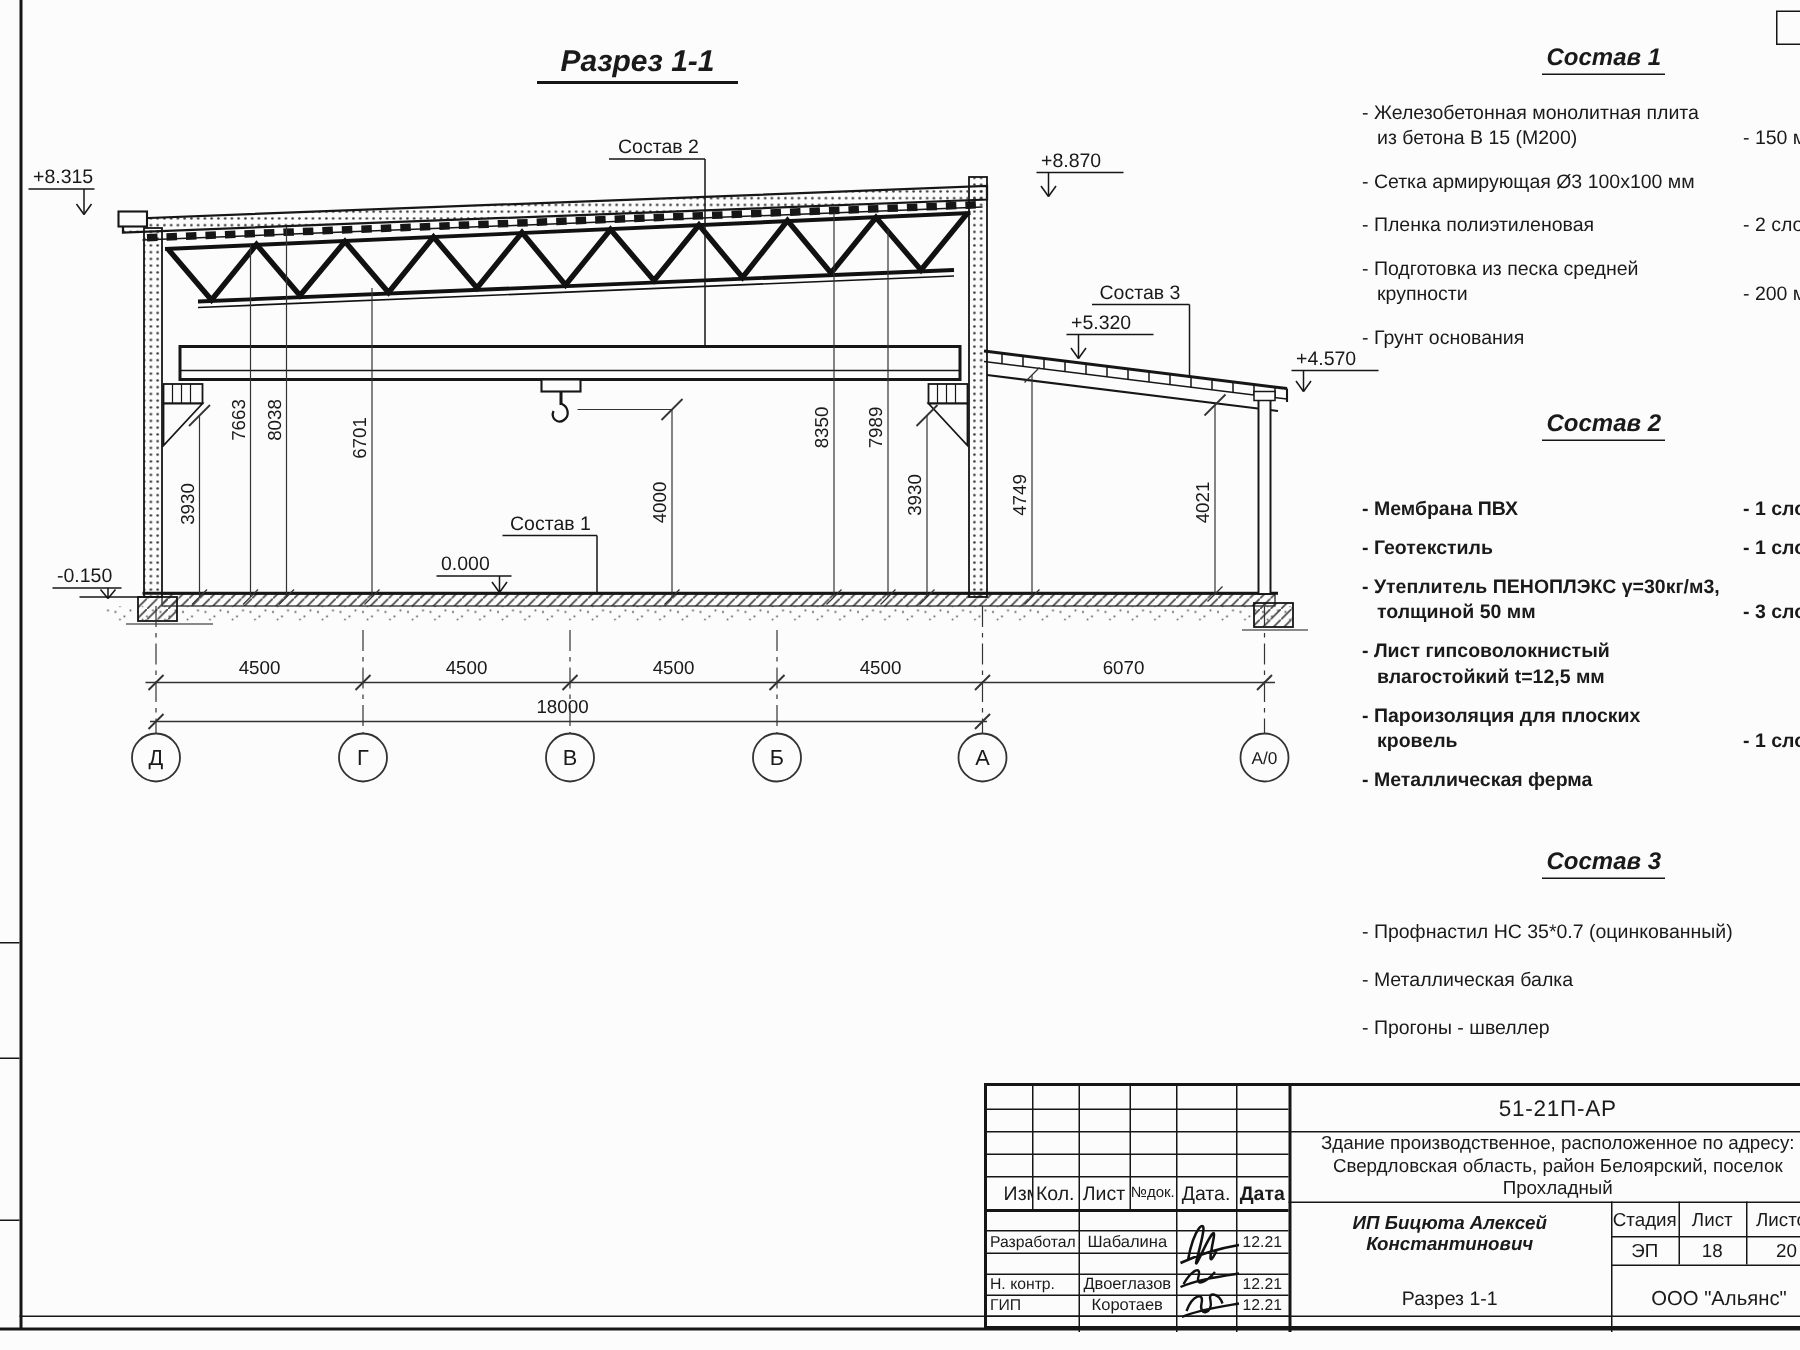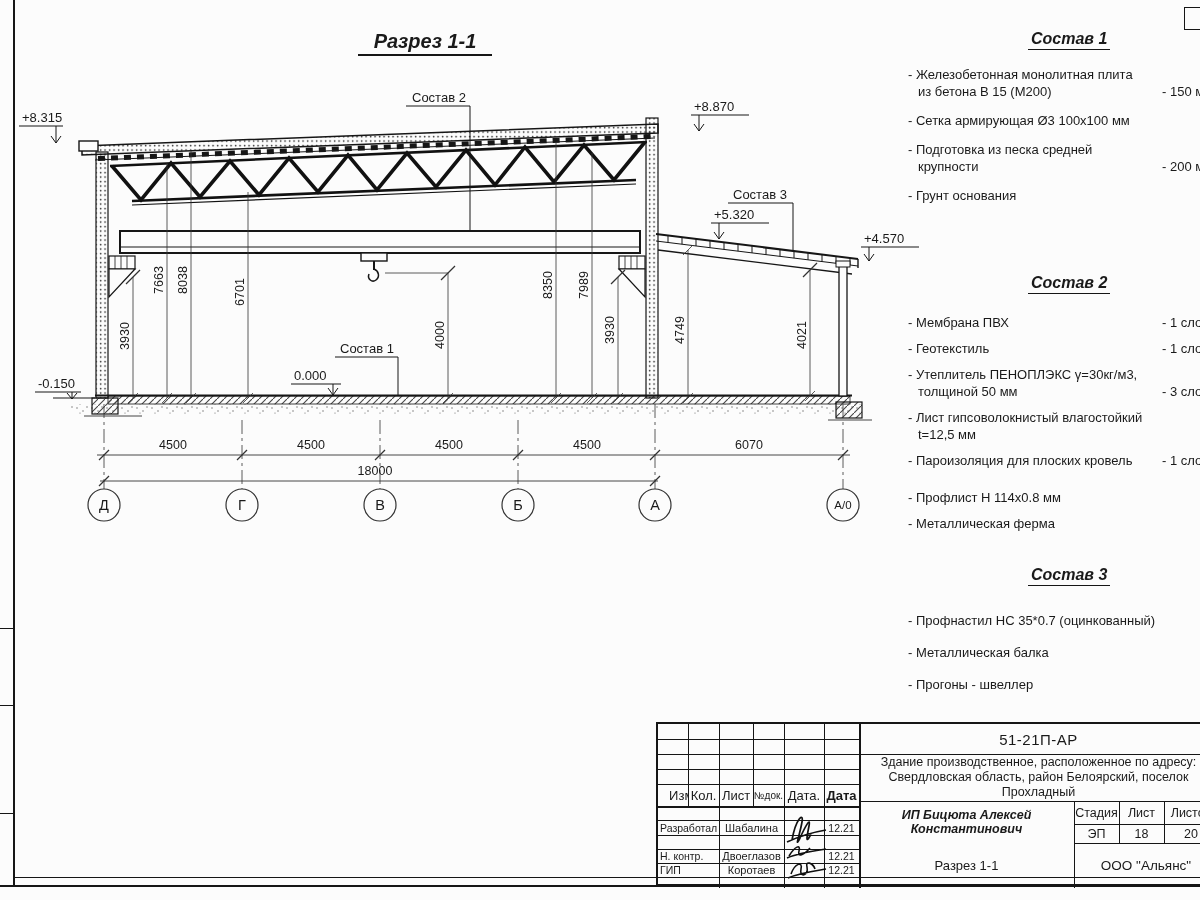--- a/index.html
+++ b/index.html
@@ -325,53 +325,54 @@
     <span class="ctitle">Состав 1</span>
     <div class="citems">
       <div class="citem">
           <span class="ctext">- Железобетонная  монолитная плита из бетона В 15 (М200)</span>
           <span class="cqty">- 150 м</span>
         </div>
       <div class="citem wide">
           <span class="ctext">- Сетка армирующая Ø3 100х100 мм</span>
         </div>
       <div class="citem">
+          <span class="ctext">- Пленка полиэтиленовая</span>
+          <span class="cqty">- 2 сло</span>
+        </div>
+      <div class="citem">
           <span class="ctext">- Подготовка из песка средней крупности</span>
           <span class="cqty">- 200 м</span>
         </div>
       <div class="citem">
           <span class="ctext">- Грунт основания</span>
         </div>
     </div>
   </div>
 
   <div id="list2" class="complist" style="top:274px;">
     <span class="ctitle">Состав 2</span>
-    <div class="citems" style="margin-top:20px;">
+    <div class="citems" style="margin-top:36px;font-weight:bold;">
       <div class="citem">
           <span class="ctext">- Мембрана ПВХ</span>
           <span class="cqty">- 1 сло</span>
         </div>
       <div class="citem">
           <span class="ctext">- Геотекстиль</span>
           <span class="cqty">- 1 сло</span>
         </div>
       <div class="citem">
           <span class="ctext">- Утеплитель ПЕНОПЛЭКС γ=30кг/м3, толщиной 50 мм</span>
           <span class="cqty">- 3 сло</span>
         </div>
       <div class="citem">
           <span class="ctext">- Лист гипсоволокнистый влагостойкий t=12,5 мм</span>
         </div>
       <div class="citem">
           <span class="ctext">- Пароизоляция для плоских кровель</span>
           <span class="cqty">- 1 сло</span>
-        </div>
-      <div class="citem gap-lg">
-          <span class="ctext">- Профлист Н 114х0.8 мм</span>
         </div>
       <div class="citem">
           <span class="ctext">- Металлическая ферма</span>
         </div>
     </div>
   </div>
 
   <div id="list3" class="complist" style="top:566px;">
     <span class="ctitle">Состав 3</span>
     <div class="citems" style="margin-top:26px;">

